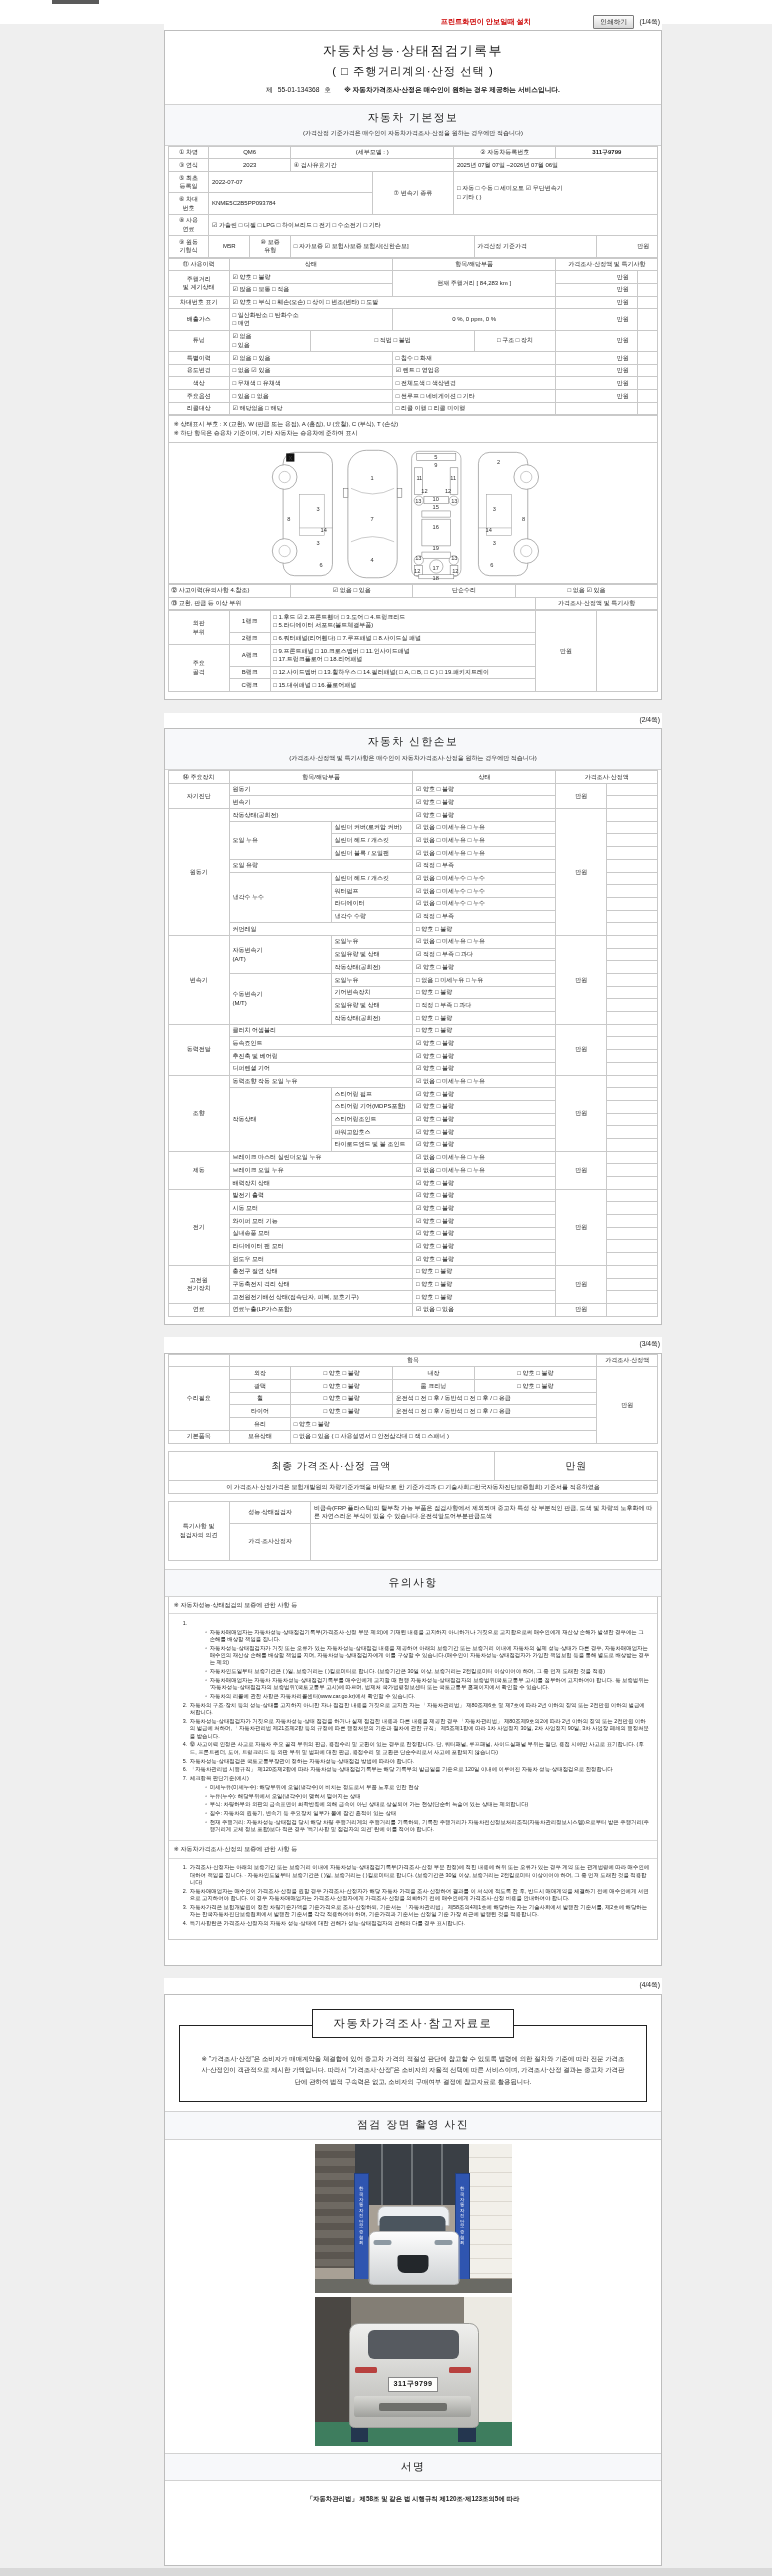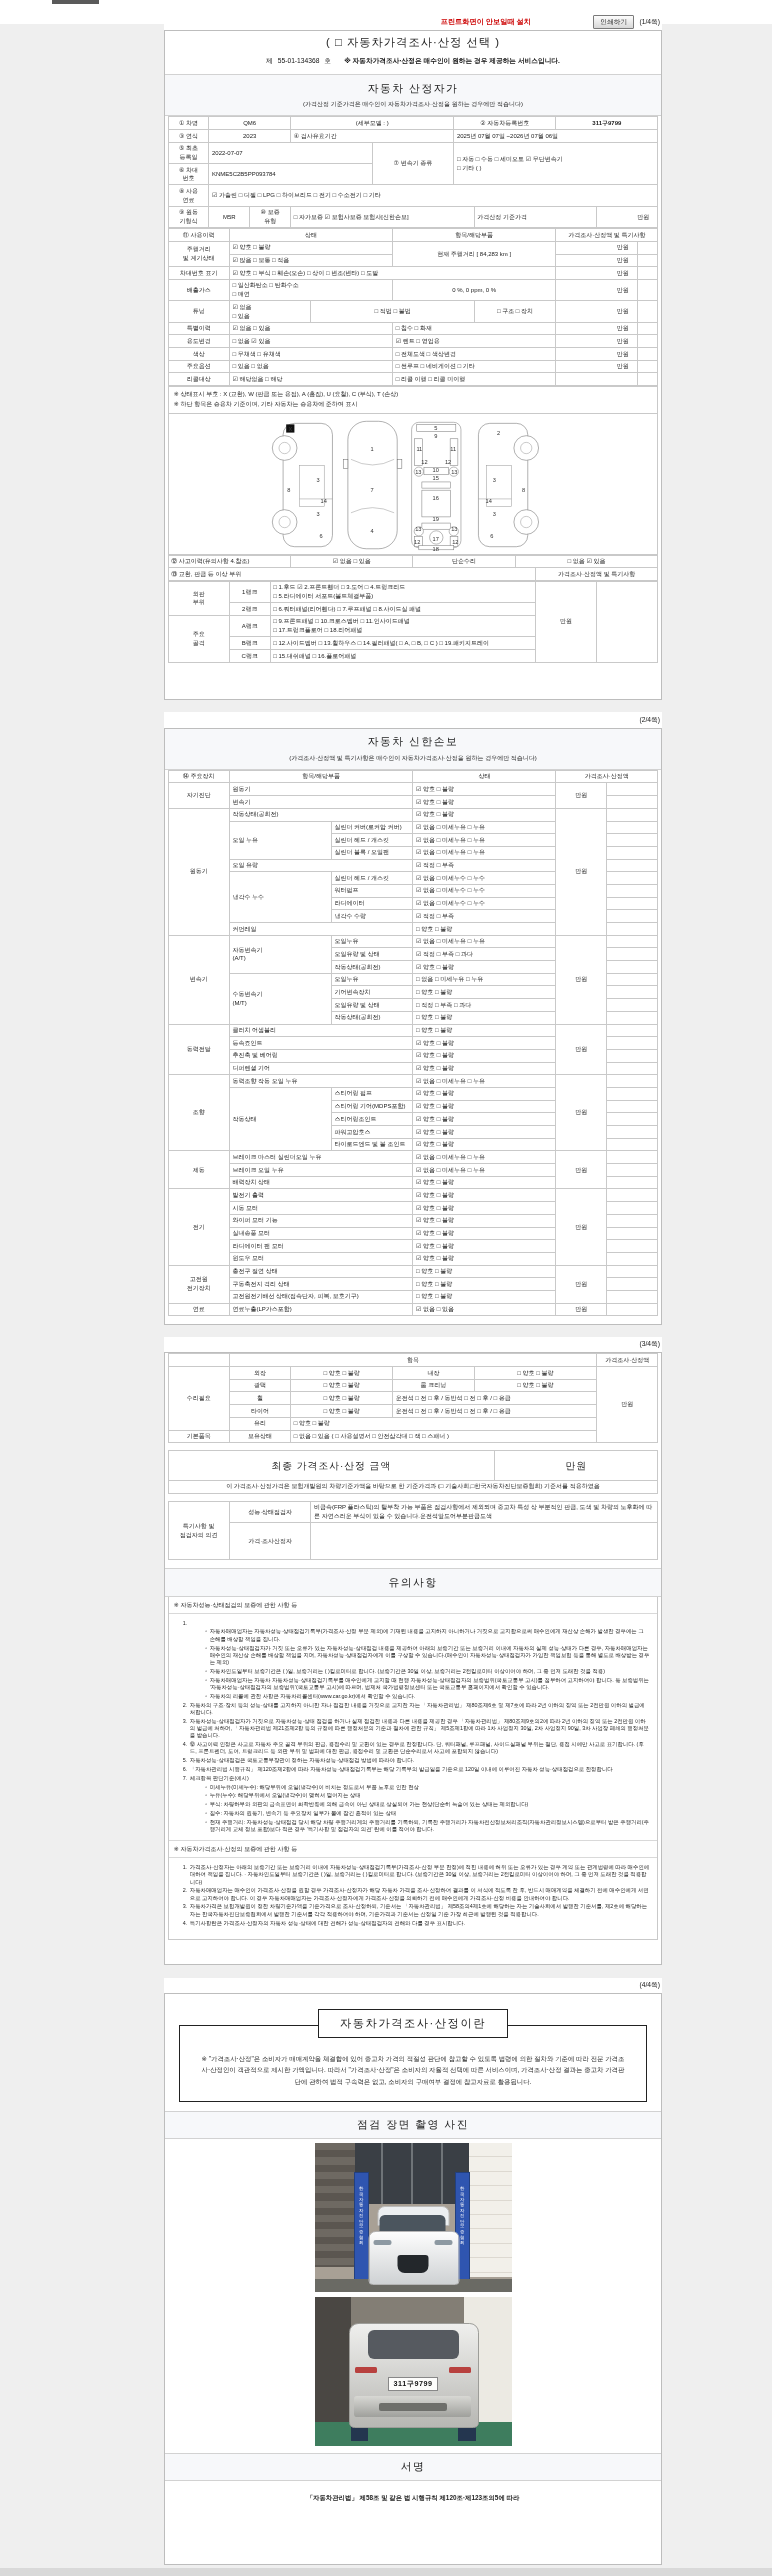--- a/index.html
+++ b/index.html
@@ -90,30 +90,31 @@
 
 <div class="doc-col">
 
   <div class="strip first">
     <span class="notice">프린트화면이 안보일때 설치</span>
     <button class="print-btn">인쇄하기</button>
     <span class="pgmark">(1/4쪽)</span>
   </div>
 
   <div class="page p1">
-    <div class="doc-title2">( □ 자동차가격조사·산정 선택 )</div>
+    <div class="doc-title">자동차성능·상태점검기록부</div>
+    <div class="doc-title2">( □ 주행거리계의·산정 선택 )</div>
     <div class="doc-no">
       <span>제</span>
       <span class="num">55-01-134368</span>
       <span>호</span>
       <span class="svc">※ 자동차가격조사·산정은 매수인이 원하는 경우 제공하는 서비스입니다.</span>
     </div>
 
     <div class="band">
-      <div class="band-title">자동차 산정자가</div>
+      <div class="band-title">자동차 기본정보</div>
       <div class="band-sub">(가격산정 기준가격은 매수인이 자동차가격조사·산정을 원하는 경우에만 적습니다)</div>
     </div>
     <table class="doc-table">
         <colgroup>
           <col style="width: 4.16667%;">
           <col style="width: 4.16667%;">
           <col style="width: 4.16667%;">
           <col style="width: 4.16667%;">
           <col style="width: 4.16667%;">
           <col style="width: 4.16667%;">
@@ -1039,21 +1040,21 @@
         </div>
     </div>
   </div>
 
   <div class="strip mid">
     <span class="pgmark">(4/4쪽)</span>
   </div>
 
   <div class="page p4">
     <div class="pricebox-wrap">
-      <div class="pricebox-title">자동차가격조사·산정이란</div>
+      <div class="pricebox-title">자동차가격조사·참고자료로</div>
       <div class="pricebox">
         <p style="margin:0;">※ "가격조사·산정"은 소비자가 매매계약을 체결함에 있어 중고차 가격의 적절성 판단에 참고할 수 있도록 법령에 의한 절차와 기준에 따라 전문 가격조사·산정인이 객관적으로 제시한 가액입니다. 따라서 "가격조사·산정"은 소비자의 자율적 선택에 따른 서비스이며, 가격조사·산정 결과는 중고차 가격판단에 관하여 법적 구속력은 없고, 소비자의 구매여부 결정에 참고자료로 활용됩니다.</p>
       </div>
     </div>
 
     <div class="band" style="margin-top:9.3px;">
       <div class="band-title">점검 장면 촬영 사진</div>
     </div>
 
     <div class="photo">

